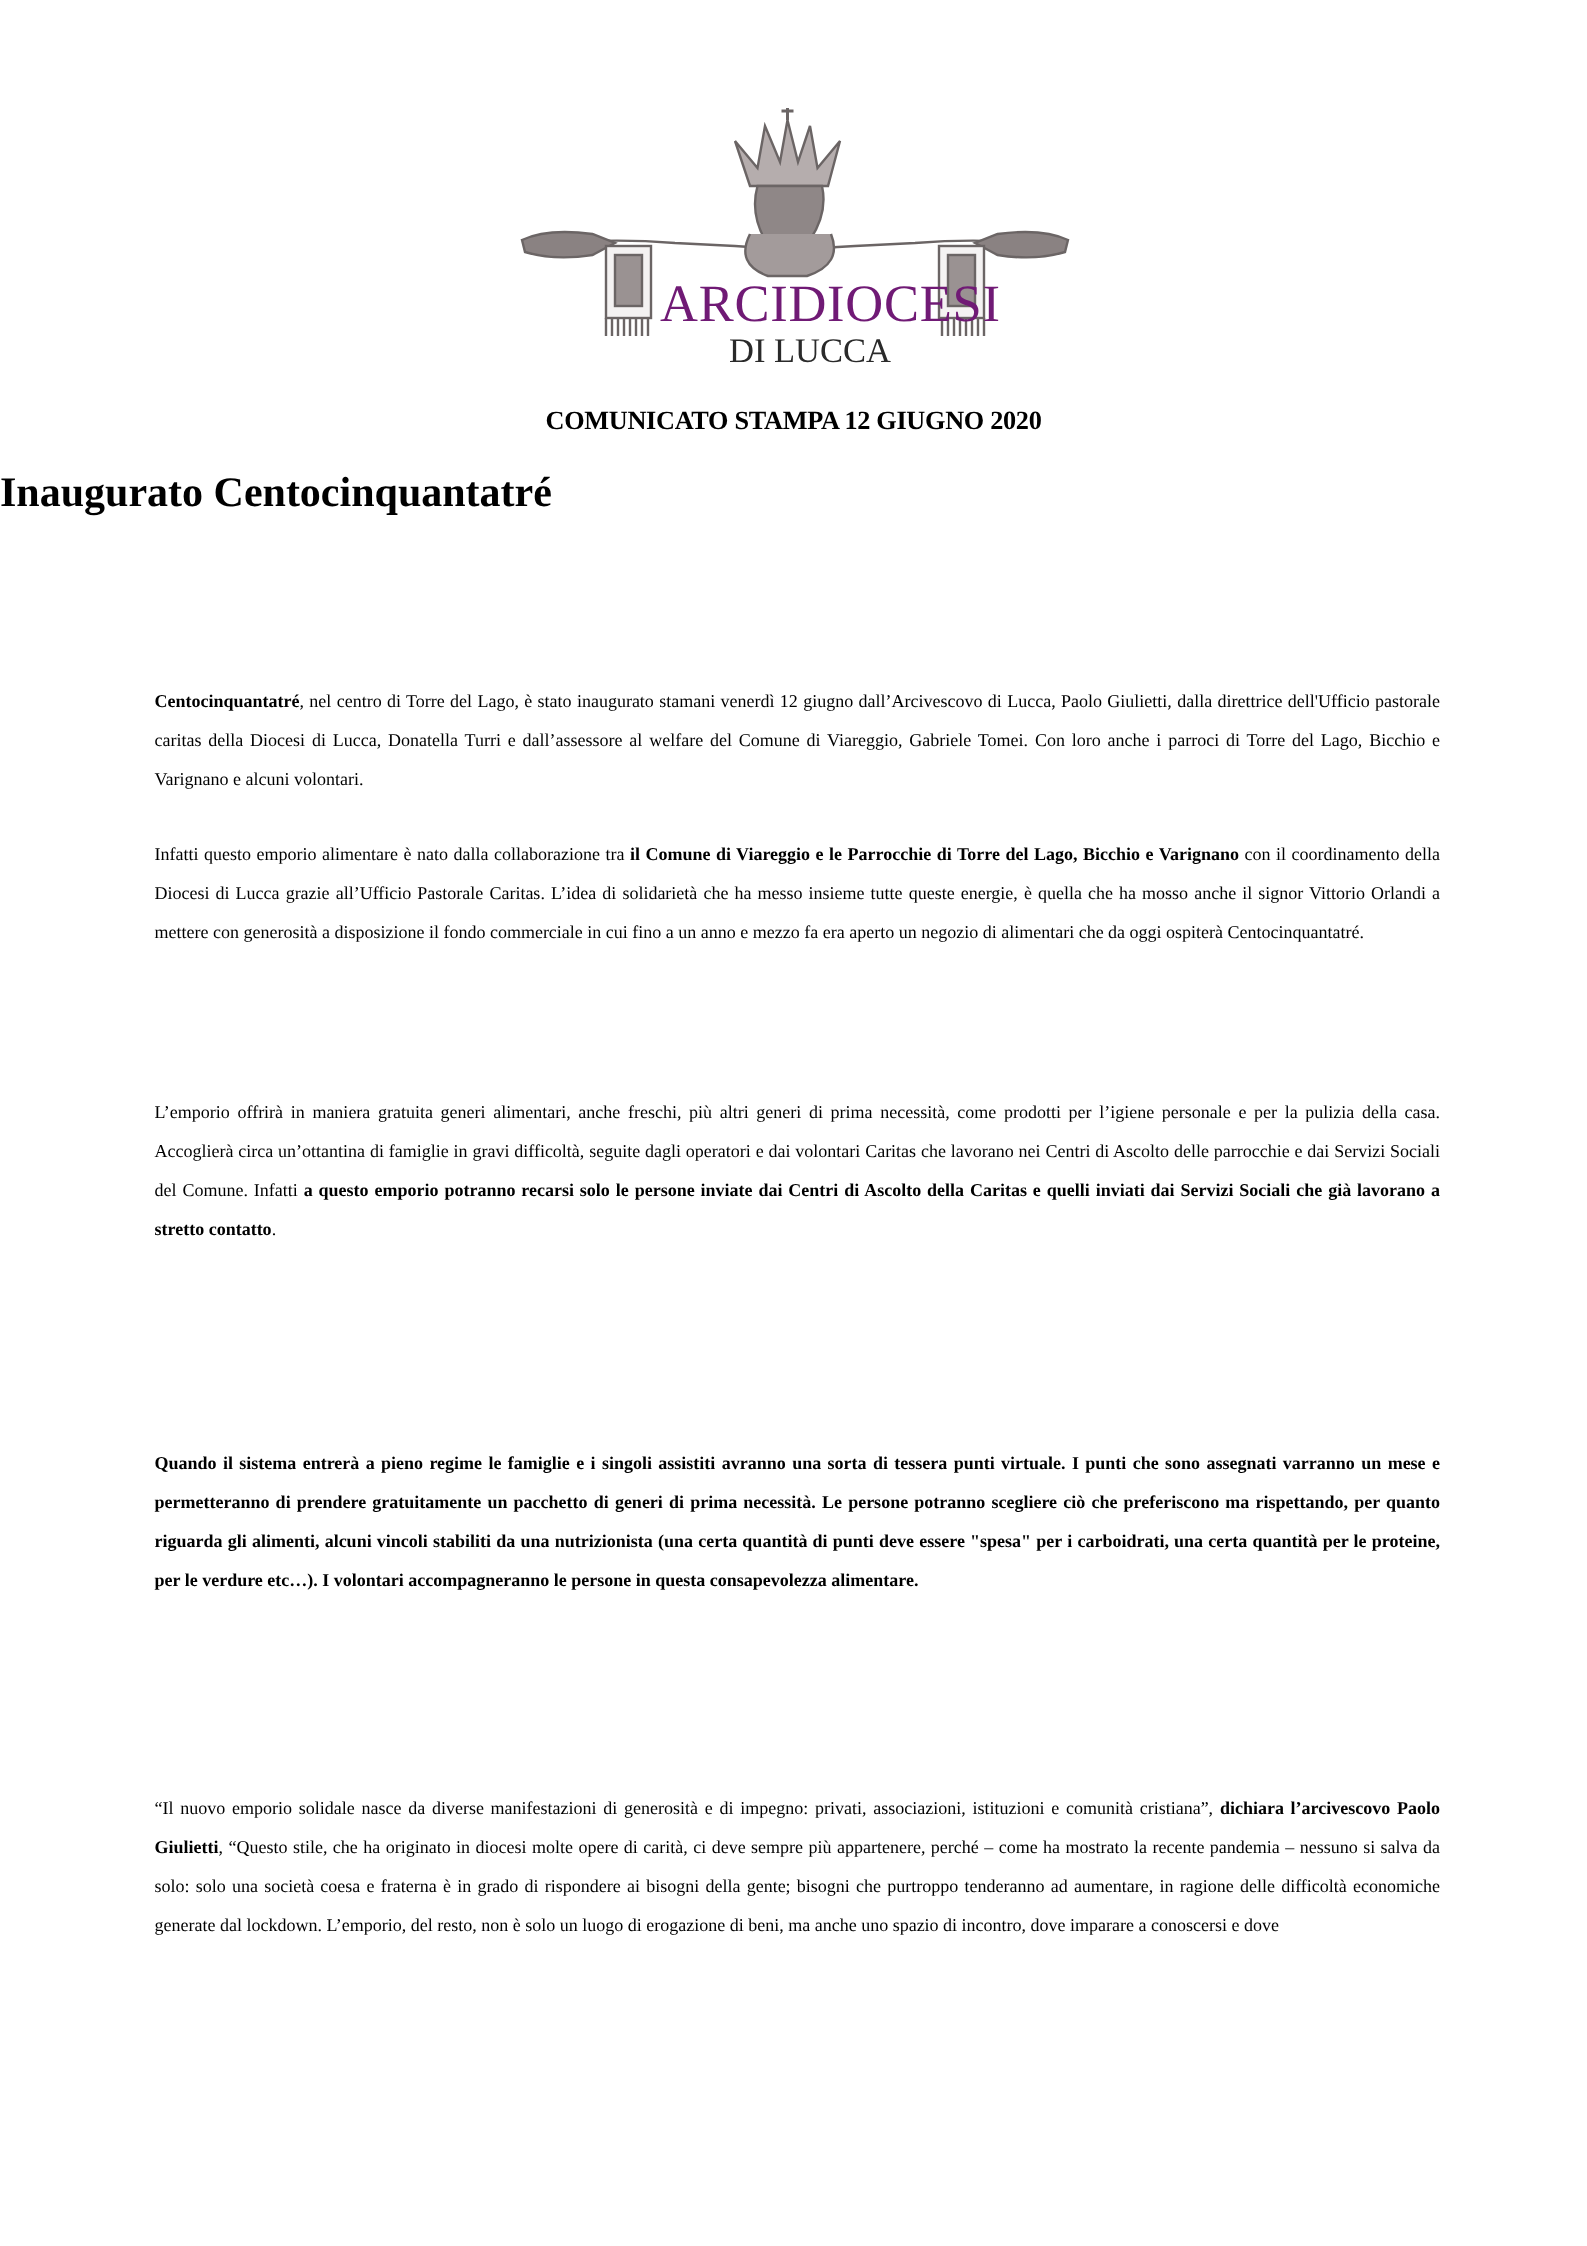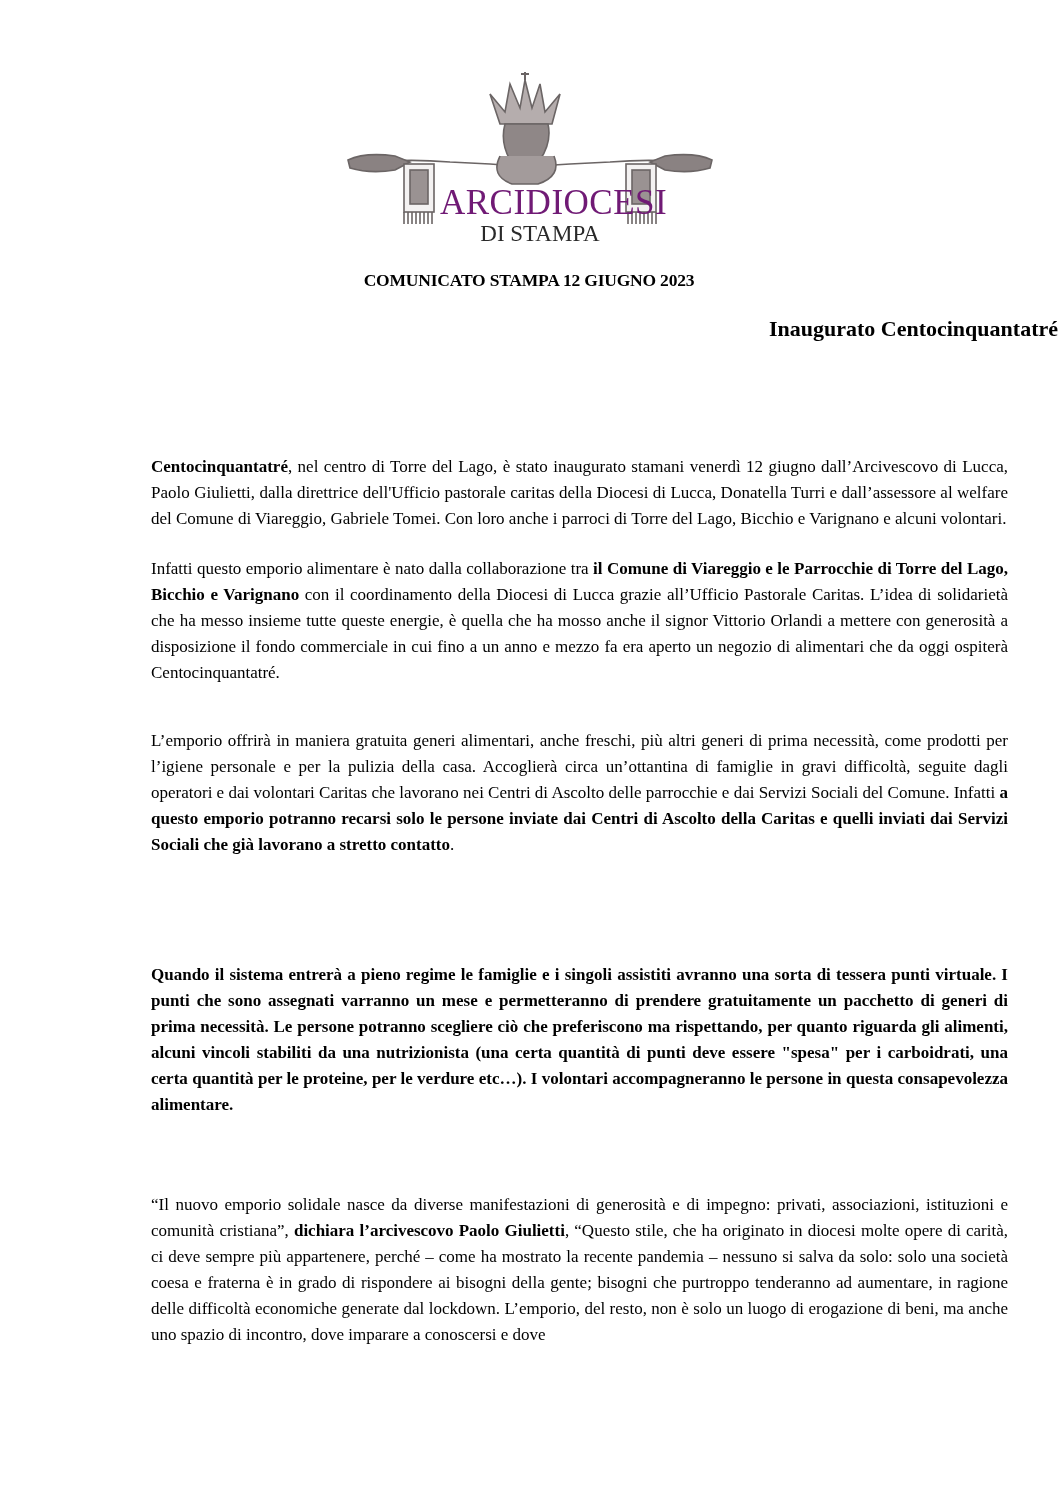--- a/index.html
+++ b/index.html
@@ -58,34 +58,33 @@
       left: 0; right: 0;
       text-align: center;
       font-weight: bold;
       font-size: 17.5px;
       letter-spacing: -0.2px;
     }
     .title {
       position: absolute;
       top: 313px;
       left: 0; right: 0;
-      text-align: right;
+      text-align: left;
       font-weight: bold;
-      font-size: 22px;
+      font-size: 28px;
       line-height: 31px;
     }
     .title div { margin: 0; }
     .body {
       position: absolute;
       left: 103px;
       width: 857px;
-      font-size: 17px;
+      font-size: 12px;
       line-height: 26px;
       text-align: justify;
-      margin-left: 48px;
     }
     .body p { margin: 0; }
     .p1 { top: 454px; }
     .p2 { top: 556px; }
     .p3 { top: 728px; }
     .p4 { top: 962px; font-weight: bold; }
     .p5 { top: 1192px; }
     b { font-weight: bold; }
   </style>
 </head>
@@ -113,24 +112,24 @@
 
         <path d="M160 52 L150 22 L165 40 L170 12 L180 36 L185 8 L192 36 L200 12 L205 40 L220 22 L212 52 Z" fill="#b5adad"></path>
         <path d="M185 8 L185 -2 M181 2 L189 2" stroke-width="2"></path>
 
         <path d="M165 52 Q160 70 170 88 Q185 100 200 88 Q212 70 208 52 Z" fill="#8f8787"></path>
 
         <path d="M160 84 Q150 104 172 112 L198 112 Q222 104 214 84" fill="#a39b9b"></path>
       </g>
     </svg>
     <div class="logo-text-main">ARCIDIOCESI</div>
-    <div class="logo-text-sub">DI STAMPA</div>
+    <div class="logo-text-sub">DI LUCCA</div>
   </div>
 
-  <div class="press-date">COMUNICATO STAMPA 12 GIUGNO 2023</div>
+  <div class="press-date">COMUNICATO STAMPA 12 GIUGNO 2020</div>
 
   <div class="title">
     <div>Inaugurato Centocinquantatré</div>
   </div>
 
   <div class="body p1">
     <p><b>Centocinquantatré</b><span>, nel centro di Torre del Lago, è stato inaugurato stamani venerdì 12 giugno dall’Arcivescovo di Lucca, Paolo Giulietti, dalla direttrice dell'Ufficio pastorale caritas della Diocesi di Lucca, Donatella Turri e dall’assessore al welfare del Comune di Viareggio, Gabriele Tomei. Con loro anche i parroci di  Torre del Lago, Bicchio e Varignano e alcuni volontari.</span></p>
   </div>
 
   <div class="body p2">

